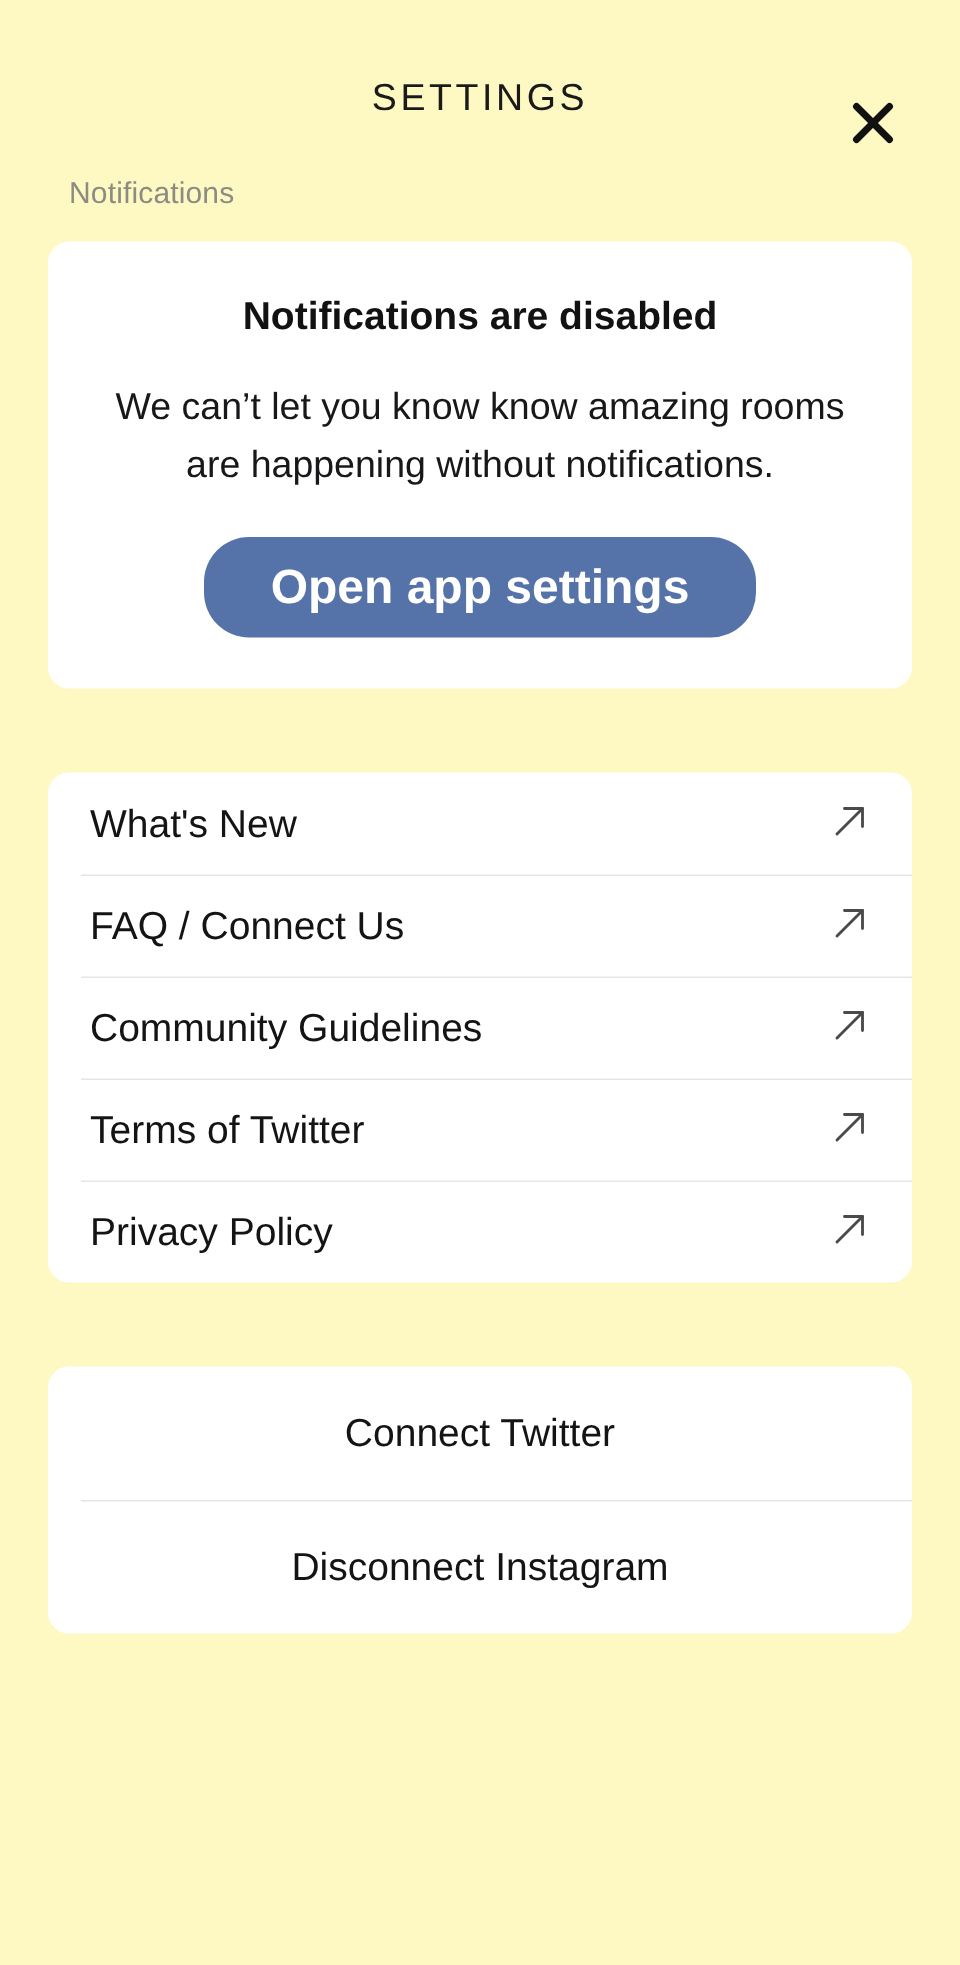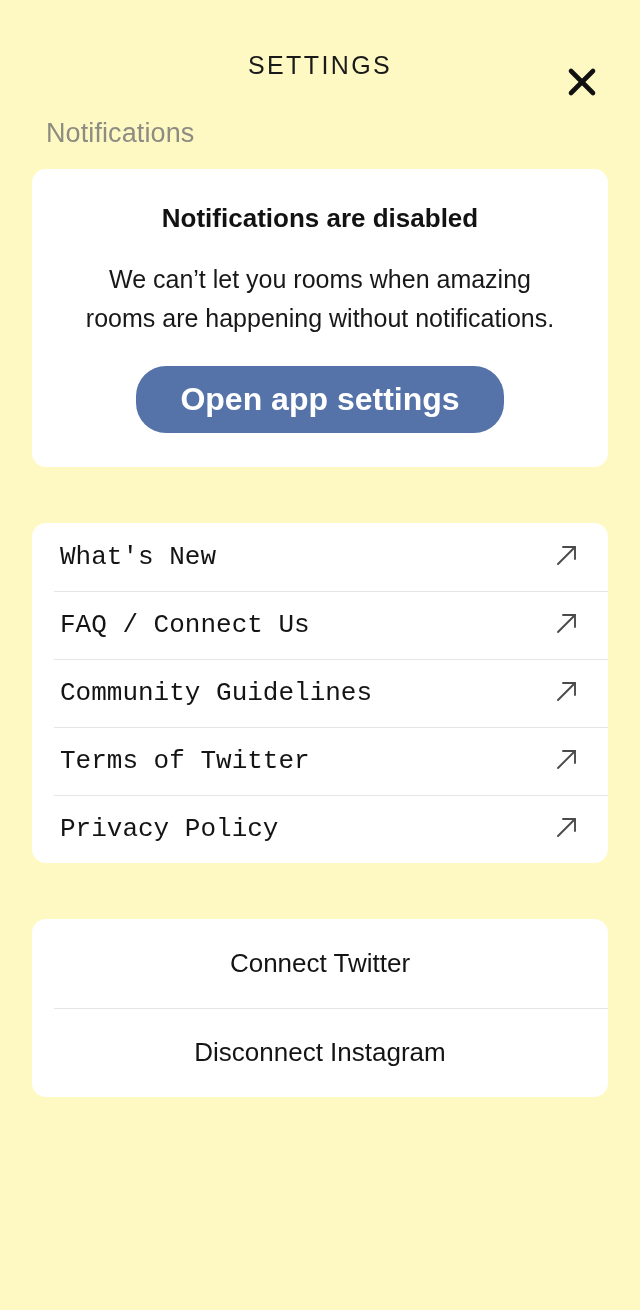--- a/index.html
+++ b/index.html
@@ -47,21 +47,21 @@
     height: 48px;
     display: flex;
     align-items: center;
     justify-content: center;
     cursor: pointer;
   }
   .close-button svg { display: block; }
 
   
   .section-label {
-    font-size: 27px;
+    font-size: 20px;
     color: #8c8c82;
     padding: 0 0 0 46px;
     margin: 0 0 20px 0;
     letter-spacing: 0.1px;
   }
 
   
   .card {
     background: #ffffff;
     border-radius: 14px;
@@ -136,21 +136,20 @@
     margin-top: 56px;
   }
   .list-row {
     position: relative;
     height: 68px;
     display: flex;
     align-items: center;
     padding: 0 28px 0 28px;
     box-sizing: border-box;
     cursor: pointer;
-    font-family: Liberation Mono, monospace;
   }
   .list-row + .list-row::before {
     content: "";
     position: absolute;
     left: 22px;
     right: 0;
     top: 0;
     height: 1px;
     background: #e6e6e6;
   }
@@ -201,21 +200,21 @@
           <line x1="26" y1="4" x2="4" y2="26" stroke="#111111" stroke-width="4.6" stroke-linecap="round"></line>
         </svg>
       </span>
     </div>
   </div>
 
   <div class="section-label">Notifications</div>
 
   <div class="card notif-card">
     <div class="notif-title">Notifications are disabled</div>
-    <div class="notif-body">We can’t let you rooms when amazing rooms are happening without notifications.</div>
+    <div class="notif-body">We can’t let you know know amazing rooms are happening without notifications.</div>
     <div class="notif-btn-wrap">
       <button class="primary-button">Open app settings</button>
     </div>
   </div>
 
 
   <div class="card links-card">
 
     <div class="list-row">
       <span class="list-label">What's New</span>

